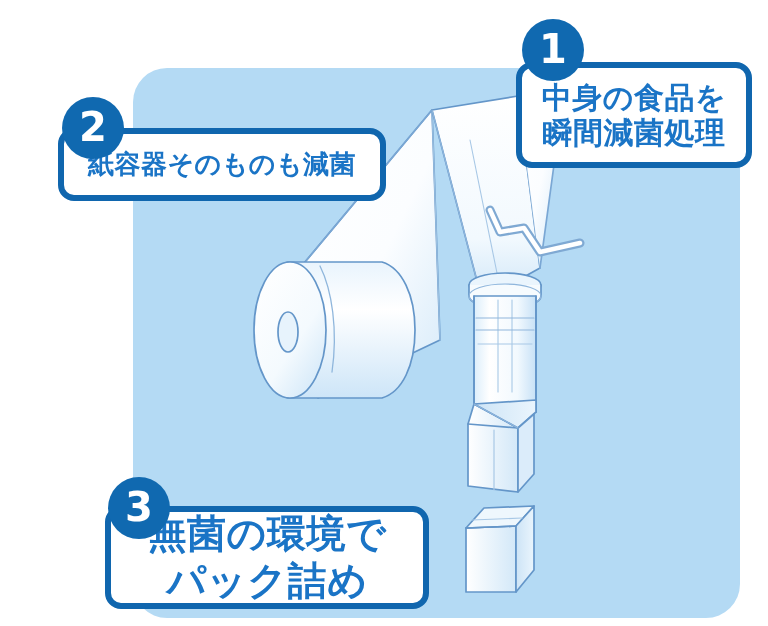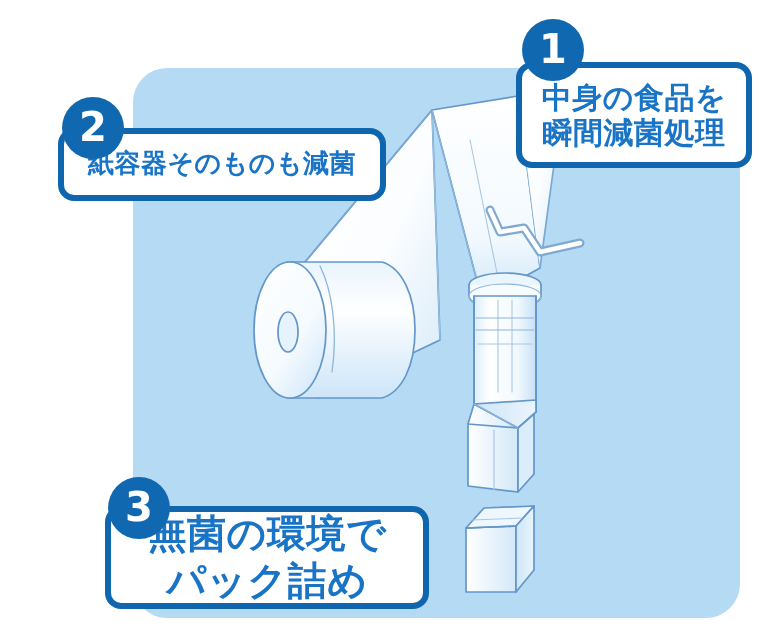--- a/index.html
+++ b/index.html
@@ -46,21 +46,20 @@
   
   .callout {
     position: absolute;
     box-sizing: border-box;
     background: #ffffff;
     border: 6px solid #1066ae;
     border-radius: 16px;
     display: flex;
     align-items: center;
     justify-content: center;
-    font-family: Liberation Serif, serif;
   }
   .callout-text {
     color: #1a74c6;
     font-weight: bold;
     text-align: center;
     line-height: 1.18;
     letter-spacing: 0.5px;
     white-space: pre-line;
   }
 

